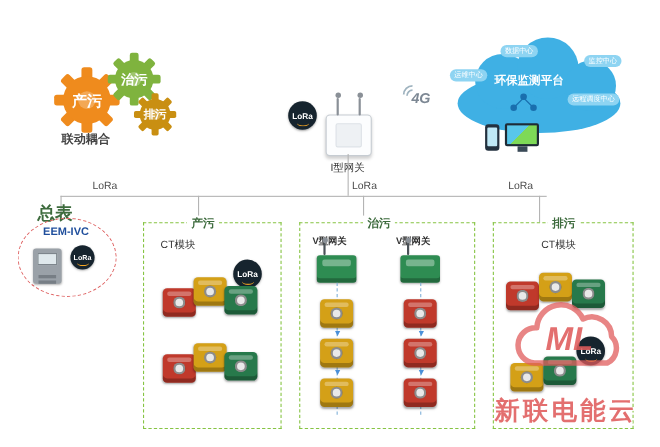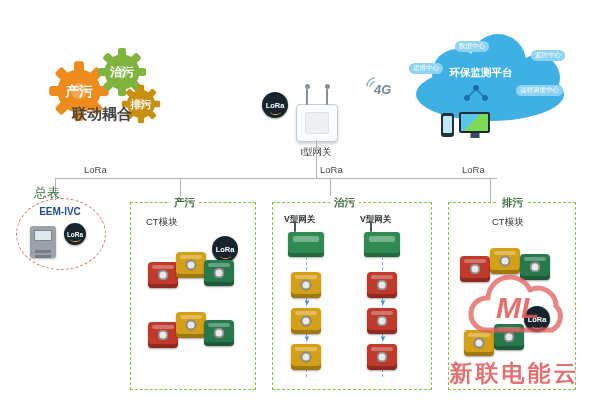--- a/index.html
+++ b/index.html
@@ -143,21 +143,21 @@
       <rect x="-8" y="-48" width="16" height="20" rx="4" transform="rotate(180)"></rect>
       <rect x="-8" y="-48" width="16" height="20" rx="4" transform="rotate(225)"></rect>
       <rect x="-8" y="-48" width="16" height="20" rx="4" transform="rotate(270)"></rect>
       <rect x="-8" y="-48" width="16" height="20" rx="4" transform="rotate(315)"></rect>
       <circle r="35"></circle>
     </g>
     <circle r="13" fill="#ffffff" fill-opacity="0.25"></circle>
     <text y="9" text-anchor="middle" font-size="26" font-weight="bold" fill="#fff">排污</text>
   </svg>
 
-  <div class="lbl" style="left:56px;top:105px;width:92px;text-align:center;font-size:15px;font-weight:bold;color:#444;">联动耦合</div>
+  <div class="lbl" style="left:56px;top:119px;width:92px;text-align:left;font-size:11px;font-weight:bold;color:#444;">联动耦合</div>
 
   <div class="lora-badge lora-26" style="left:262px;top:92px;">
     <span>LoRa</span>
   </div>
 
   <div class="gw">
     <span class="ant" style="left:9px;"></span>
     <span class="ant" style="right:9px;"></span>
     <span class="gw-face"></span>
   </div>
@@ -201,21 +201,21 @@
   <div class="line h" style="left:55px;top:178px;width:442px;"></div>
   <div class="line v" style="left:55px;top:178px;height:22px;"></div>
   <div class="line v" style="left:180px;top:178px;height:24px;"></div>
   <div class="line v" style="left:330px;top:178px;height:24px;"></div>
   <div class="line v" style="left:490px;top:178px;height:24px;"></div>
 
   <div class="lbl lora-lbl" style="left:84px;top:164px;">LoRa</div>
   <div class="lbl lora-lbl" style="left:320px;top:164px;">LoRa</div>
   <div class="lbl lora-lbl" style="left:462px;top:164px;">LoRa</div>
 
-  <div class="lbl" style="left:34px;top:184px;font-size:13px;font-weight:normal;color:#3d6b3d;">总表</div>
+  <div class="lbl" style="left:34px;top:184px;font-size:16px;font-weight:bold;color:#3d6b3d;">总表</div>
   <div class="meter-zone" style="left:16px;top:198px;width:88px;height:70px;"></div>
   <div class="lbl" style="left:24px;top:206px;width:72px;text-align:center;font-size:10px;font-weight:bold;color:#1f4e9c;">EEM-IVC</div>
   <div class="lora-badge lora-22" style="left:64px;top:223px;">
     <span>LoRa</span>
   </div>
   <div class="meter" style="left:30px;top:226px;"></div>
 
   <div class="zone" style="left:130px;top:202px;width:124px;height:186px;"></div>
   <div class="zone-label" style="left:170px;top:196px;">产污</div>
 

